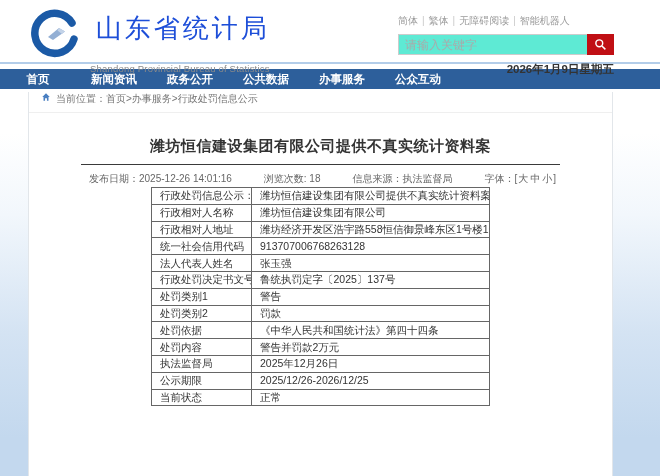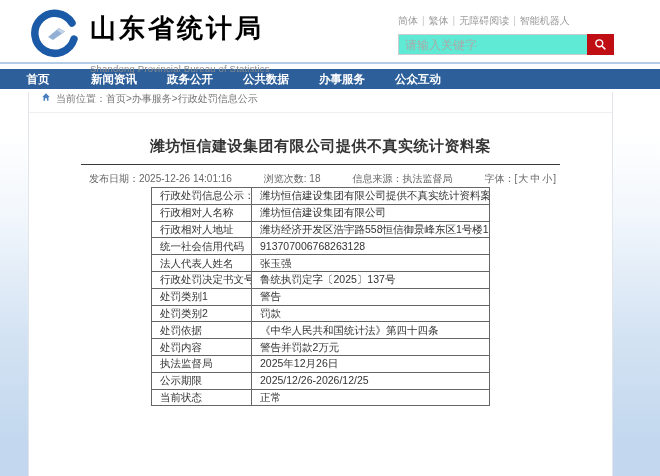--- a/index.html
+++ b/index.html
@@ -13,21 +13,21 @@
     background:linear-gradient(180deg,#ffffff 0%,#ffffff 28%,#f2f7fc 45%,#d4e3f3 70%,#c3d8ee 92%,#c3d8ee 100%);
   }
   
   .header {
     position:relative; width:660px; height:64px; background:#fff;
     border-bottom:2px solid #b3cde9;
   }
   .logo { position:absolute; left:28px; top:8px; display:flex; align-items:flex-start; cursor:pointer; }
   .logo-mark { width:52px; height:50px; }
   .logo-text { margin-left:10px; padding-top:6px; }
-  .logo-cn { font-size:26px; font-weight:bold; color:#000000; letter-spacing:3px; line-height:1.1; }
+  .logo-cn { font-size:26px; font-weight:normal; color:#1d4ed8; letter-spacing:3px; line-height:1.1;text-align:right; }
   .logo-en { font-size:9.5px; color:#8a8a8a; margin-top:20px; letter-spacing:0.2px; }
   .header-right { position:absolute; right:46px; top:14px; width:216px; }
   .top-links { text-align:left; font-size:10px; color:#9a9a9a; margin-bottom:6px; }
   .top-links span.lnk { cursor:pointer; }
   .top-links span.sep { color:#c9c9c9; margin:0 4px; }
   .searchbar { display:flex; width:216px; height:21px; }
   .search-input {
     flex:1; height:21px; border:1px solid #ccc; border-right:none;
     font-size:12px; color:#333; padding:0 6px; outline:none; background:#5eead4;
   }
@@ -105,20 +105,21 @@
       </div>
       <div class="searchbar">
         <input class="search-input" type="text" placeholder="请输入关键字" style="">
         <button class="search-btn">
           <svg width="13" height="13" viewBox="0 0 16 16">
             <circle cx="6.5" cy="6.5" r="4.2" fill="none" stroke="#fff" stroke-width="1.8"></circle>
             <line x1="9.8" y1="9.8" x2="14" y2="14" stroke="#fff" stroke-width="1.8"></line>
           </svg>
         </button>
       </div>
+      <div class="header-date">2026年1月9日星期五</div>
     </div>
   </div>
 
   <div class="nav">
     <div class="nav-item">首页</div>
     <div class="nav-item">新闻资讯</div>
     <div class="nav-item">政务公开</div>
     <div class="nav-item">公共数据</div>
     <div class="nav-item">办事服务</div>
     <div class="nav-item">公众互动</div>

